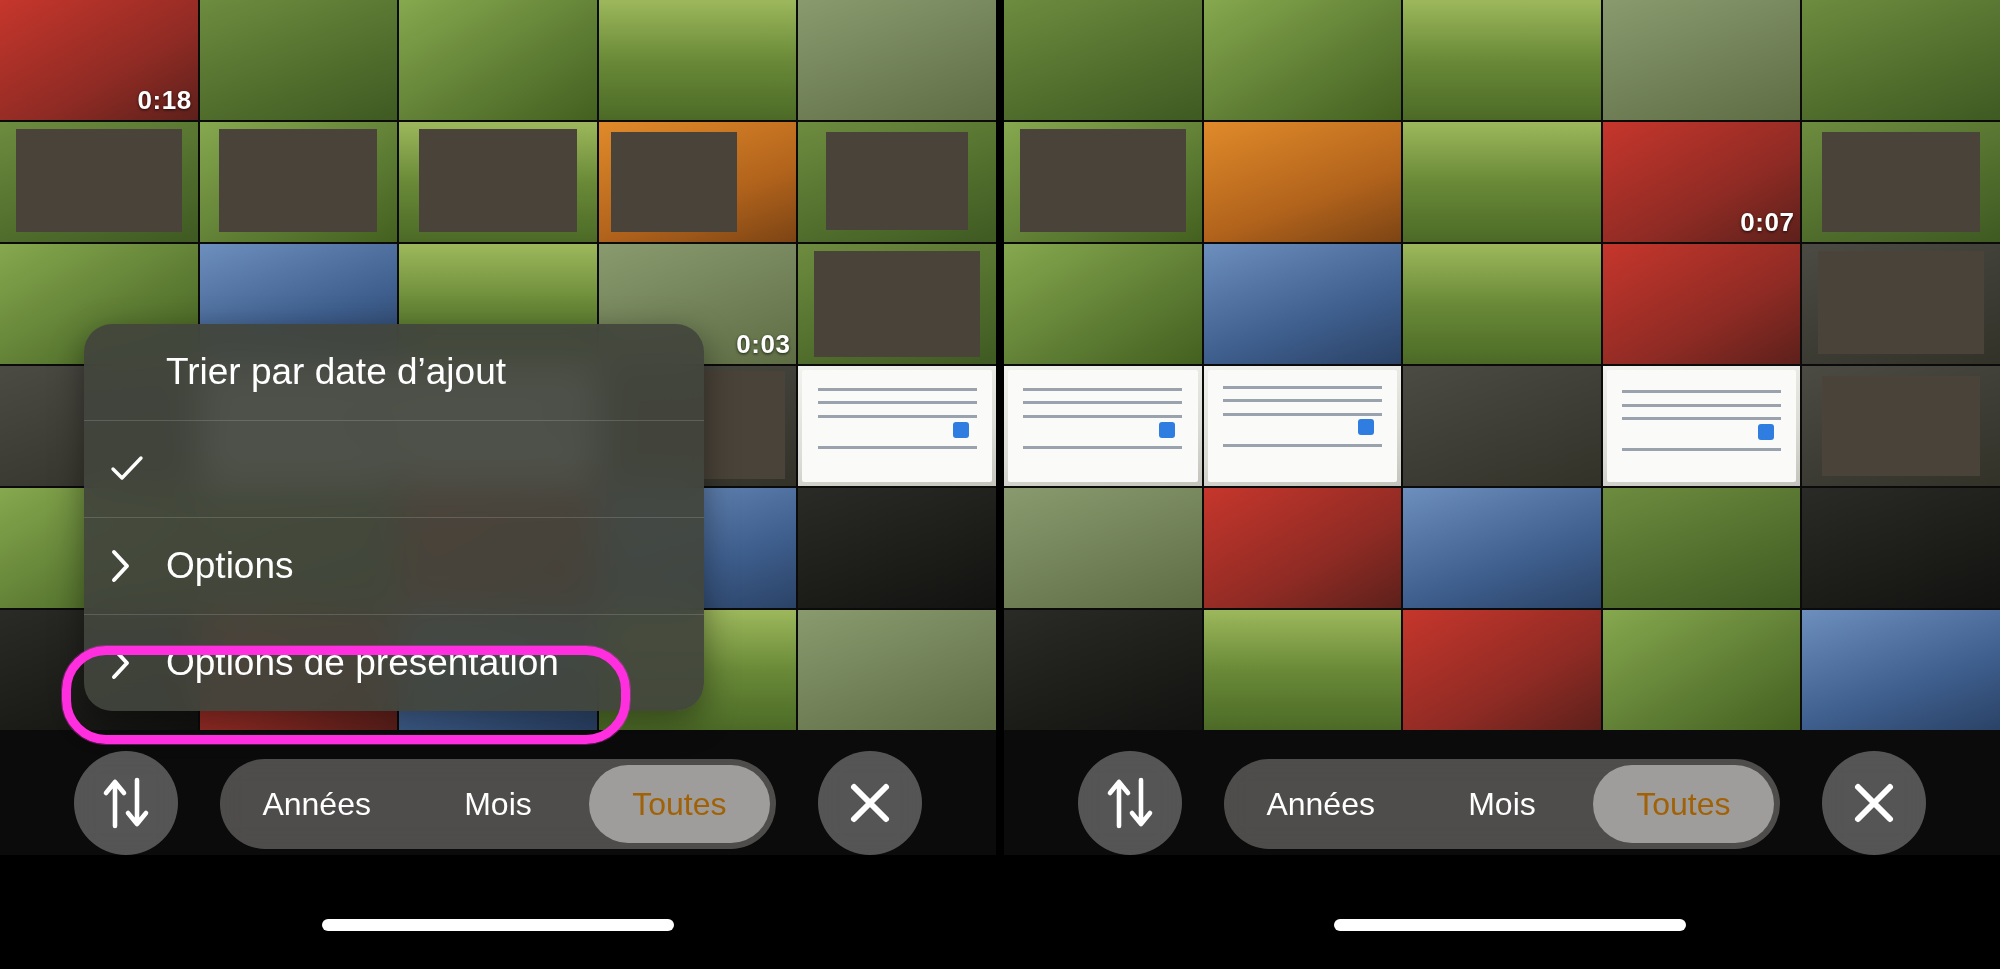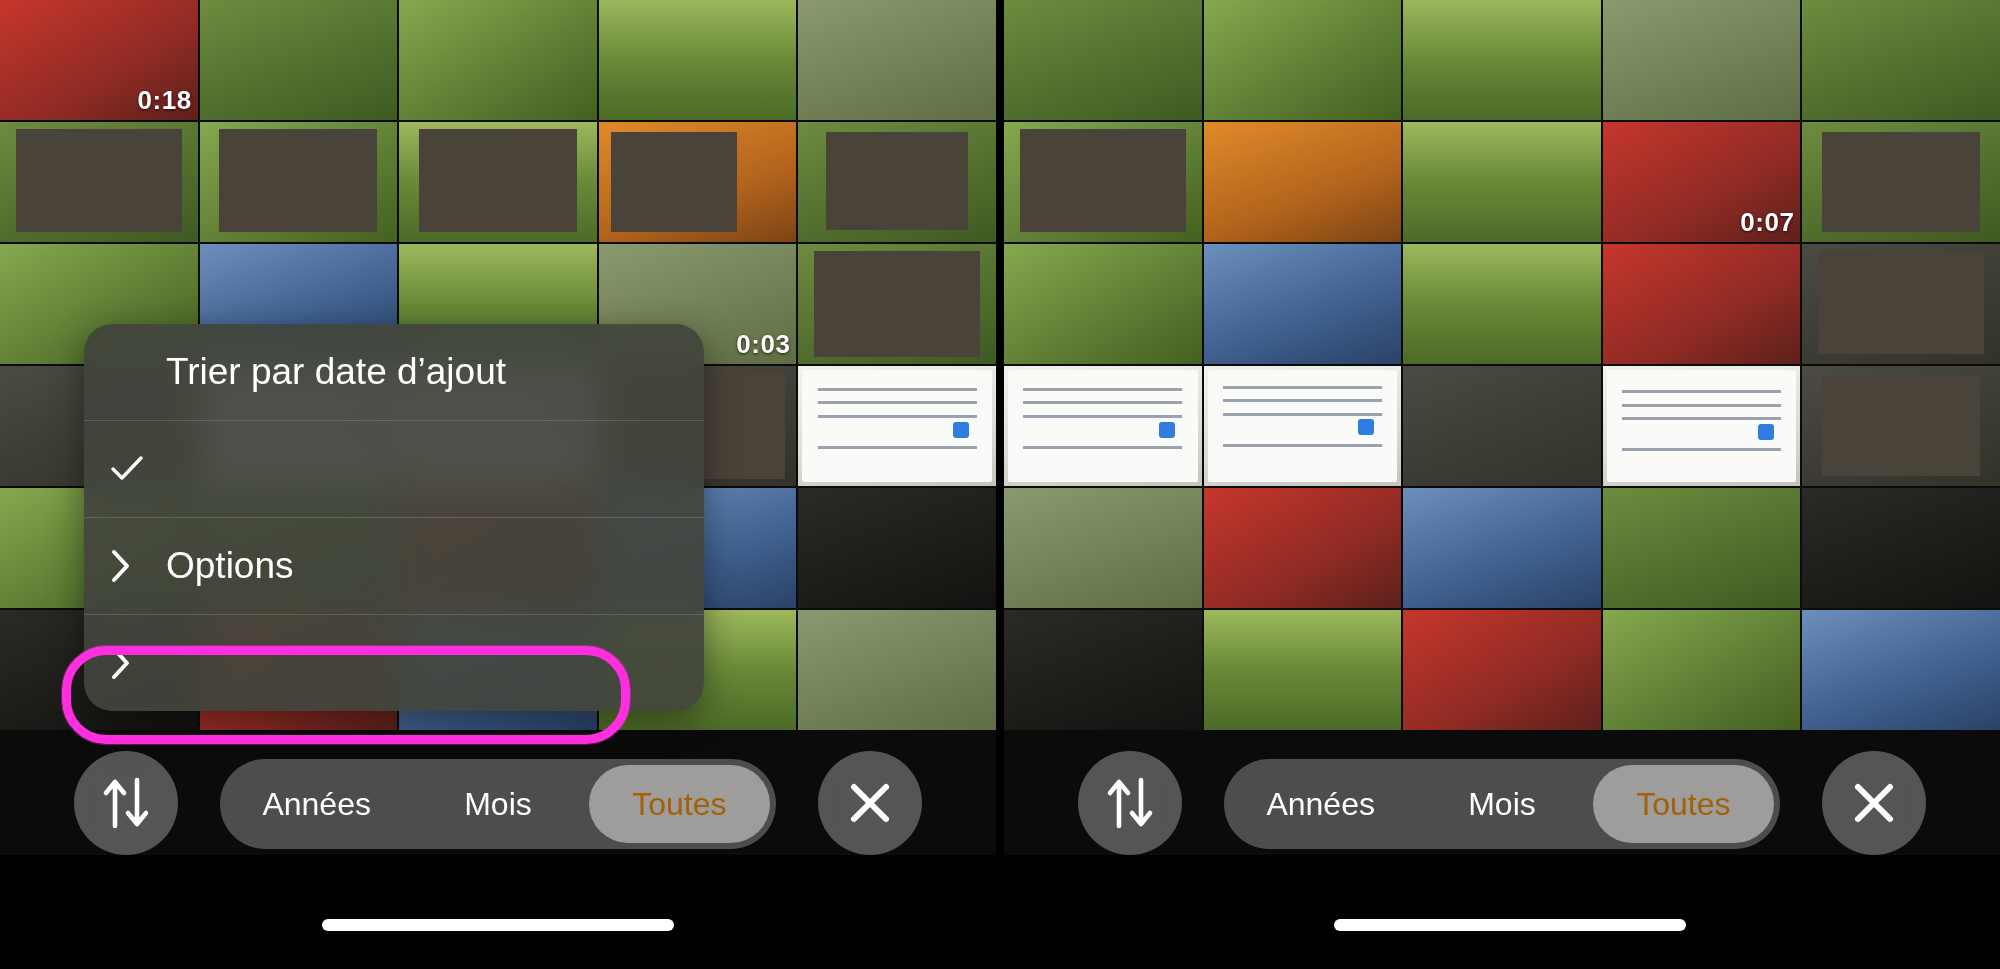--- a/index.html
+++ b/index.html
@@ -213,20 +213,21 @@
         </span>
         <span class="lbl">Options</span>
       </div>
       <div class="sep"></div>
       <div class="menu-row">
         <span class="lead">
           <svg class="ic" width="22" height="34" viewBox="0 0 22 34">
               <path d="M4 3 L17 17 L4 31" fill="none" stroke="#fff" stroke-width="4" stroke-linecap="round" stroke-linejoin="round"></path>
             </svg>
         </span>
+        <span class="lbl">Options de présentation</span>
       </div>
     </div>
     <div class="ring l"></div>
 
     <div class="toolbar">
       <div class="circle-btn sort">
         <svg class="ic" width="54" height="58" viewBox="0 0 54 58">
           <path d="M16 52 L16 8 M16 8 L7 19 M16 8 L25 19" fill="none" stroke="#fff" stroke-width="4.6" stroke-linecap="round" stroke-linejoin="round"></path>
           <path d="M38 6 L38 50 M38 50 L29 39 M38 50 L47 39" fill="none" stroke="#fff" stroke-width="4.6" stroke-linecap="round" stroke-linejoin="round"></path>
         </svg>

